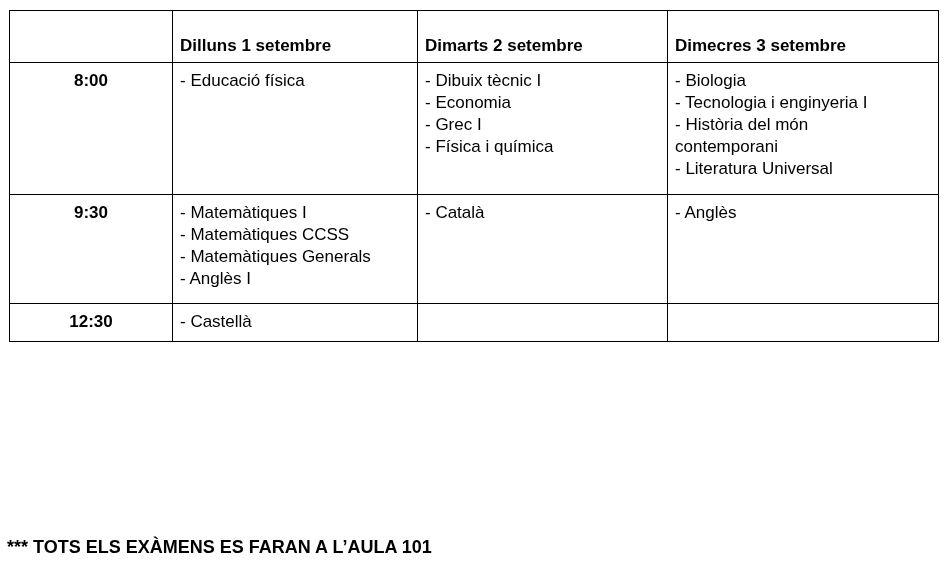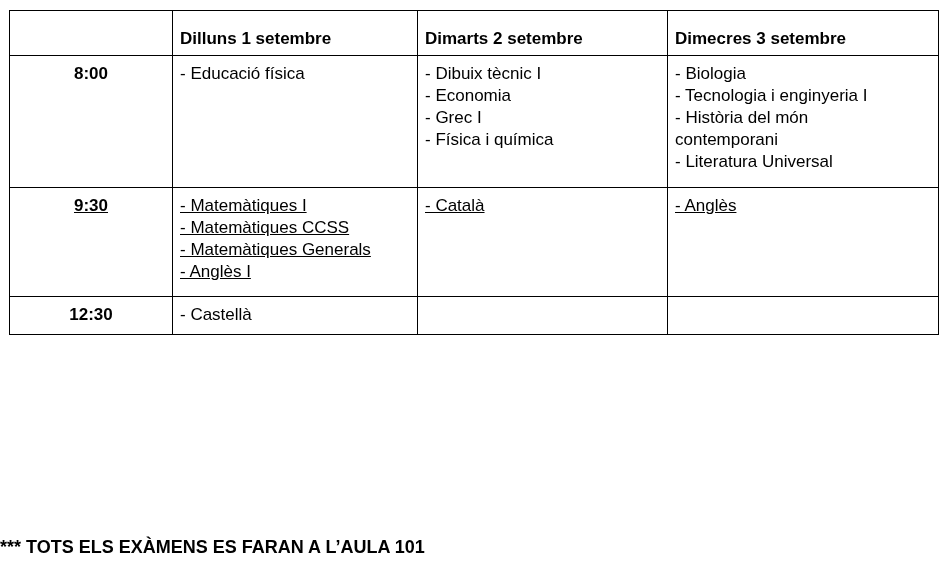--- a/index.html
+++ b/index.html
@@ -29,41 +29,41 @@
     vertical-align: top;
     font-size: 17px;
     line-height: 22px;
     padding: 7px 8px 5px 7px;
     white-space: pre-line;
     overflow: hidden;
     text-align: left;
   }
   table.schedule th {
     font-weight: bold;
-    padding-top: 17px;
+    padding-top: 24px;
     padding-bottom: 5px;
   }
   table.schedule td.time-cell {
     font-weight: bold;
     padding-left: 8px;
     text-align: center;
   }
   
   table.schedule td.col-dimarts  { padding-right: 10px; }
   table.schedule td.col-dimecres { padding-right: 26px; }
 
   tr.row-header { height: 36px; }
   tr.row-800    { height: 132px; }
-  tr.row-930    { height: 109px; text-decoration: underline; }
+  tr.row-930    { height: 109px; }
   tr.row-1100   { height: 173px; }
   tr.row-1230   { height: 38px; margin-top: 40px; }
 
   .footer-note {
     position: absolute;
-    left: 0;
+    left: 7px;
     top: 536px;
     font-size: 18px;
     font-weight: bold;
     line-height: 22px;
     white-space: nowrap;
   }
 </style>
 </head>
 <body>
 

